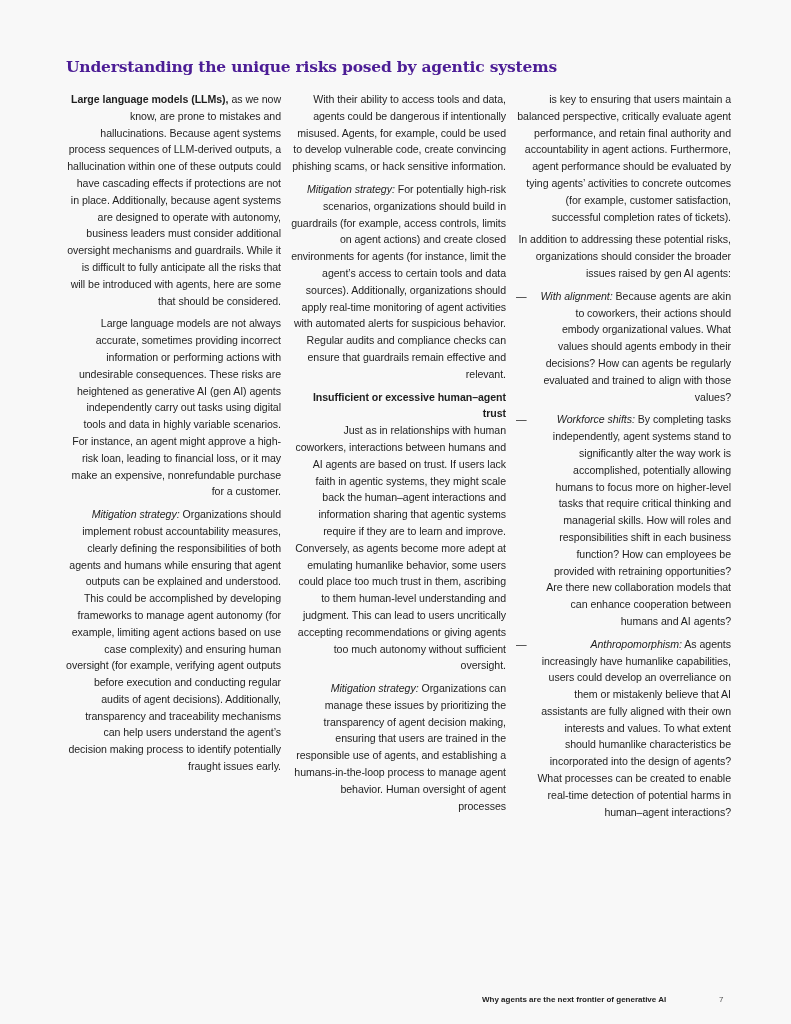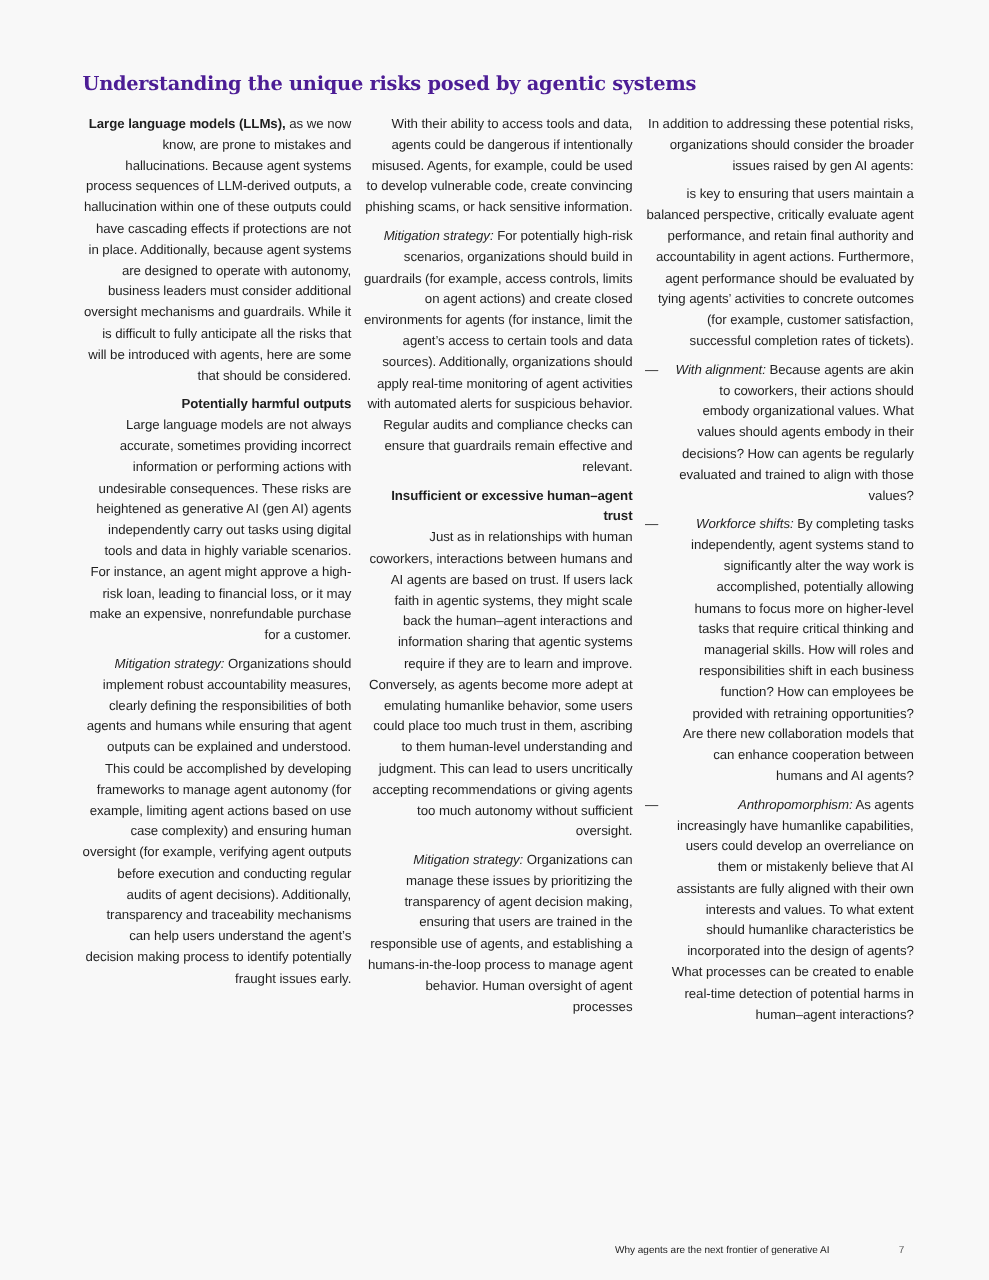--- a/index.html
+++ b/index.html
@@ -17,55 +17,54 @@
   .col2 { left:291px; }
   .col3 { left:516px; }
   .col p { margin:0 0 6px 0; }
   .col h3 { margin:0; font-size:10.6px; font-weight:bold; line-height:16.8px; }
   .b { font-weight:bold; }
   .i { font-style:italic; }
   ul.bullets { list-style:none; margin:0; padding:0; }
   ul.bullets li { position:relative; padding-left:20px; margin-bottom:6px; }
   ul.bullets li .dash { position:absolute; left:0; top:0; }
   .footer {
-    position:absolute; top:995px; left:492px; font-size:8px; font-weight:normal; color:#222;text-align:center;
+    position:absolute; top:995px; left:482px; font-size:8px; font-weight:bold; color:#222;text-align:center;
   }
   .pagenum { position:absolute; top:995px; left:719px; font-size:8px; color:#555; }
 </style>
 </head>
 <body>
 
 <h1 class="title">Understanding the unique risks posed by agentic systems</h1>
 
 <div class="col col1">
   <p>
     <span class="b">Large language models (LLMs),</span><span> as we now know, are prone to mistakes and hallucinations. Because agent systems process sequences of LLM-derived outputs, a hallucination within one of these outputs could have cascading effects if protections are not in place. Additionally, because agent systems are designed to operate with autonomy, business leaders must consider additional oversight mechanisms and guardrails. While it is difficult to fully anticipate all the risks that will be introduced with agents, here are some that should be considered.</span>
   </p>
-  <h3>Potentially harmful outputs</h3>
   <p>Large language models are not always accurate, sometimes providing incorrect information or performing actions with undesirable consequences. These risks are heightened as generative AI (gen AI) agents independently carry out tasks using digital tools and data in highly variable scenarios. For instance, an agent might approve a high-risk loan, leading to financial loss, or it may make an expensive, nonrefundable purchase for a customer.</p>
   <p>
     <span class="i">Mitigation strategy:</span><span> Organizations should implement robust accountability measures, clearly defining the responsibilities of both agents and humans while ensuring that agent outputs can be explained and understood. This could be accomplished by developing frameworks to manage agent autonomy (for example, limiting agent actions based on use case complexity) and ensuring human oversight (for example, verifying agent outputs before execution and conducting regular audits of agent decisions). Additionally, transparency and traceability mechanisms can help users understand the agent’s decision making process to identify potentially fraught issues early.</span>
   </p>
 </div>
 
 <div class="col col2">
   <p>With their ability to access tools and data, agents could be dangerous if intentionally misused. Agents, for example, could be used to develop vulnerable code, create convincing phishing scams, or hack sensitive information.</p>
   <p>
     <span class="i">Mitigation strategy:</span><span> For potentially high-risk scenarios, organizations should build in guardrails (for example, access controls, limits on agent actions) and create closed environments for agents (for instance, limit the agent’s access to certain tools and data sources). Additionally, organizations should apply real-time monitoring of agent activities with automated alerts for suspicious behavior. Regular audits and compliance checks can ensure that guardrails remain effective and relevant.</span>
   </p>
   <h3>Insufficient or excessive human–agent trust</h3>
   <p>Just as in relationships with human coworkers, interactions between humans and AI agents are based on trust. If users lack faith in agentic systems, they might scale back the human–agent interactions and information sharing that agentic systems require if they are to learn and improve. Conversely, as agents become more adept at emulating humanlike behavior, some users could place too much trust in them, ascribing to them human-level understanding and judgment. This can lead to users uncritically accepting recommendations or giving agents too much autonomy without sufficient oversight.</p>
   <p>
     <span class="i">Mitigation strategy:</span><span> Organizations can manage these issues by prioritizing the transparency of agent decision making, ensuring that users are trained in the responsible use of agents, and establishing a humans-in-the-loop process to manage agent behavior. Human oversight of agent processes</span>
   </p>
 </div>
 
 <div class="col col3">
+  <p>is key to ensuring that users maintain a balanced perspective, critically evaluate agent performance, and retain final authority and accountability in agent actions. Furthermore, agent performance should be evaluated by tying agents’ activities to concrete outcomes (for example, customer satisfaction, successful completion rates of tickets).</p>
   <p>In addition to addressing these potential risks, organizations should consider the broader issues raised by gen AI agents:</p>
-  <p>is key to ensuring that users maintain a balanced perspective, critically evaluate agent performance, and retain final authority and accountability in agent actions. Furthermore, agent performance should be evaluated by tying agents’ activities to concrete outcomes (for example, customer satisfaction, successful completion rates of tickets).</p>
   <ul class="bullets">
     <li>
       <span class="dash">—</span>
       <span class="i">With alignment:</span><span> Because agents are akin to coworkers, their actions should embody organizational values. What values should agents embody in their decisions? How can agents be regularly evaluated and trained to align with those values?</span>
     </li>
     <li>
       <span class="dash">—</span>
       <span class="i">Workforce shifts:</span><span> By completing tasks independently, agent systems stand to significantly alter the way work is accomplished, potentially allowing humans to focus more on higher-level tasks that require critical thinking and managerial skills. How will roles and responsibilities shift in each business function? How can employees be provided with retraining opportunities? Are there new collaboration models that can enhance cooperation between humans and AI agents?</span>
     </li>
     <li>

